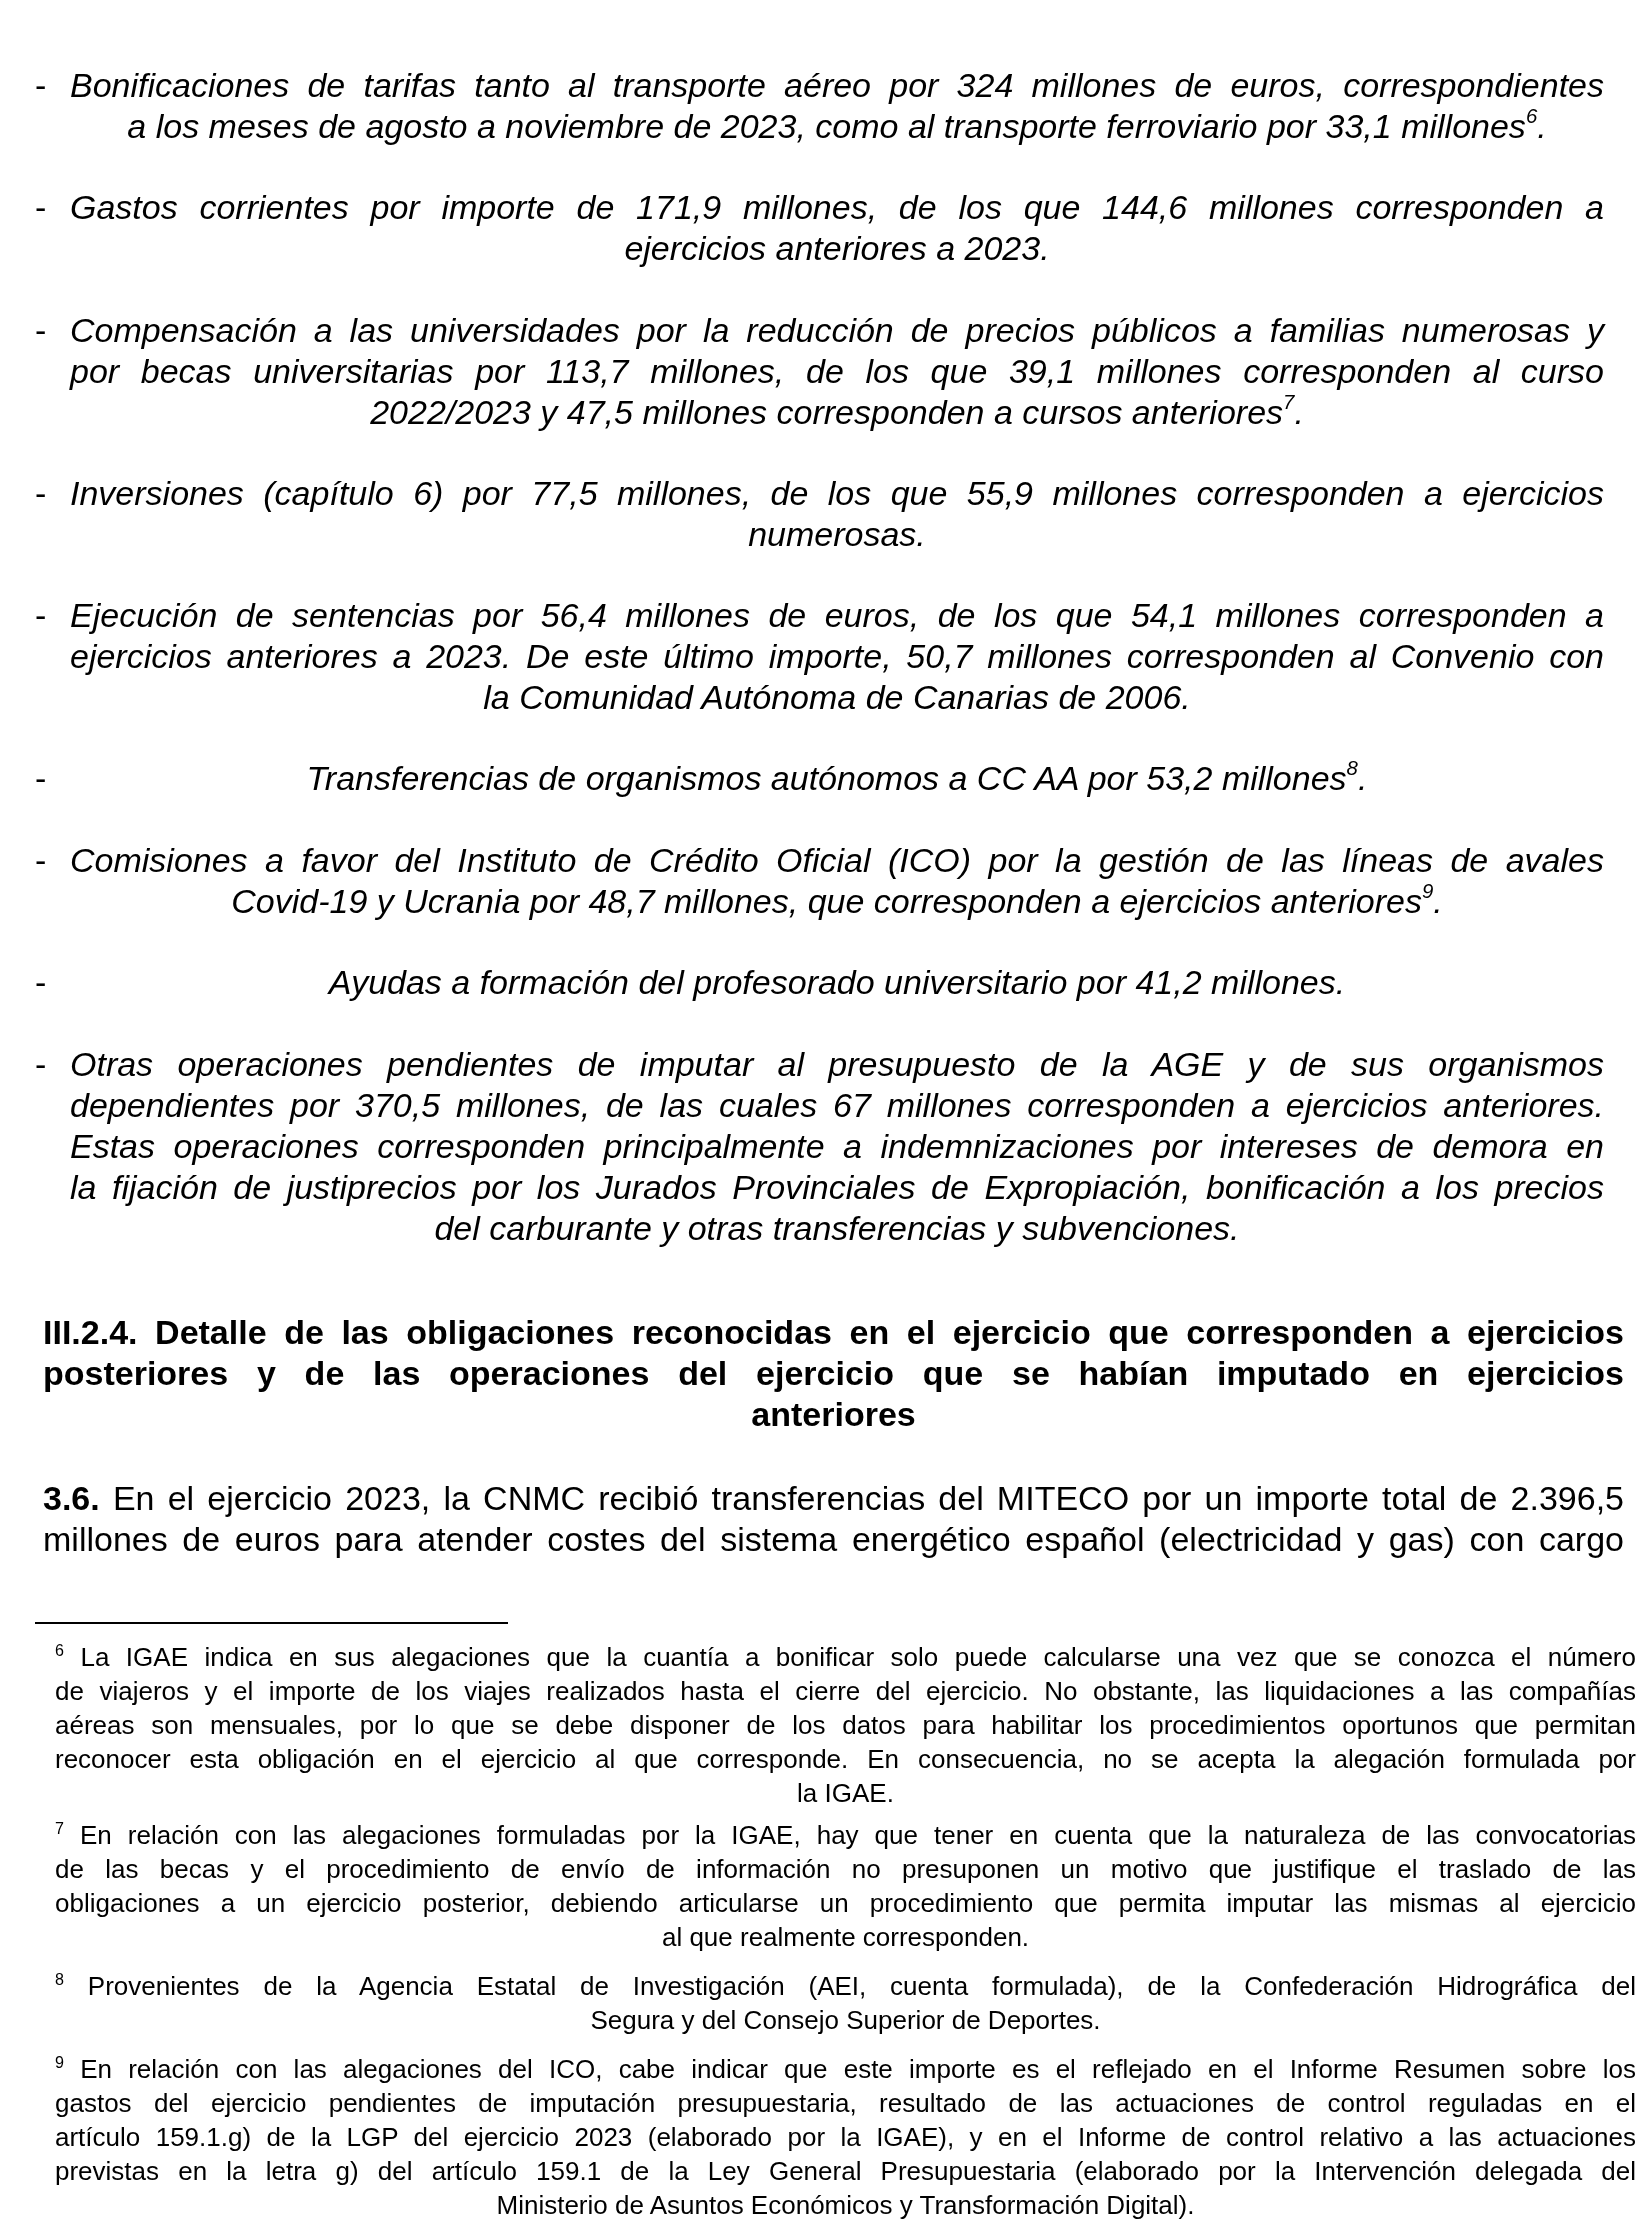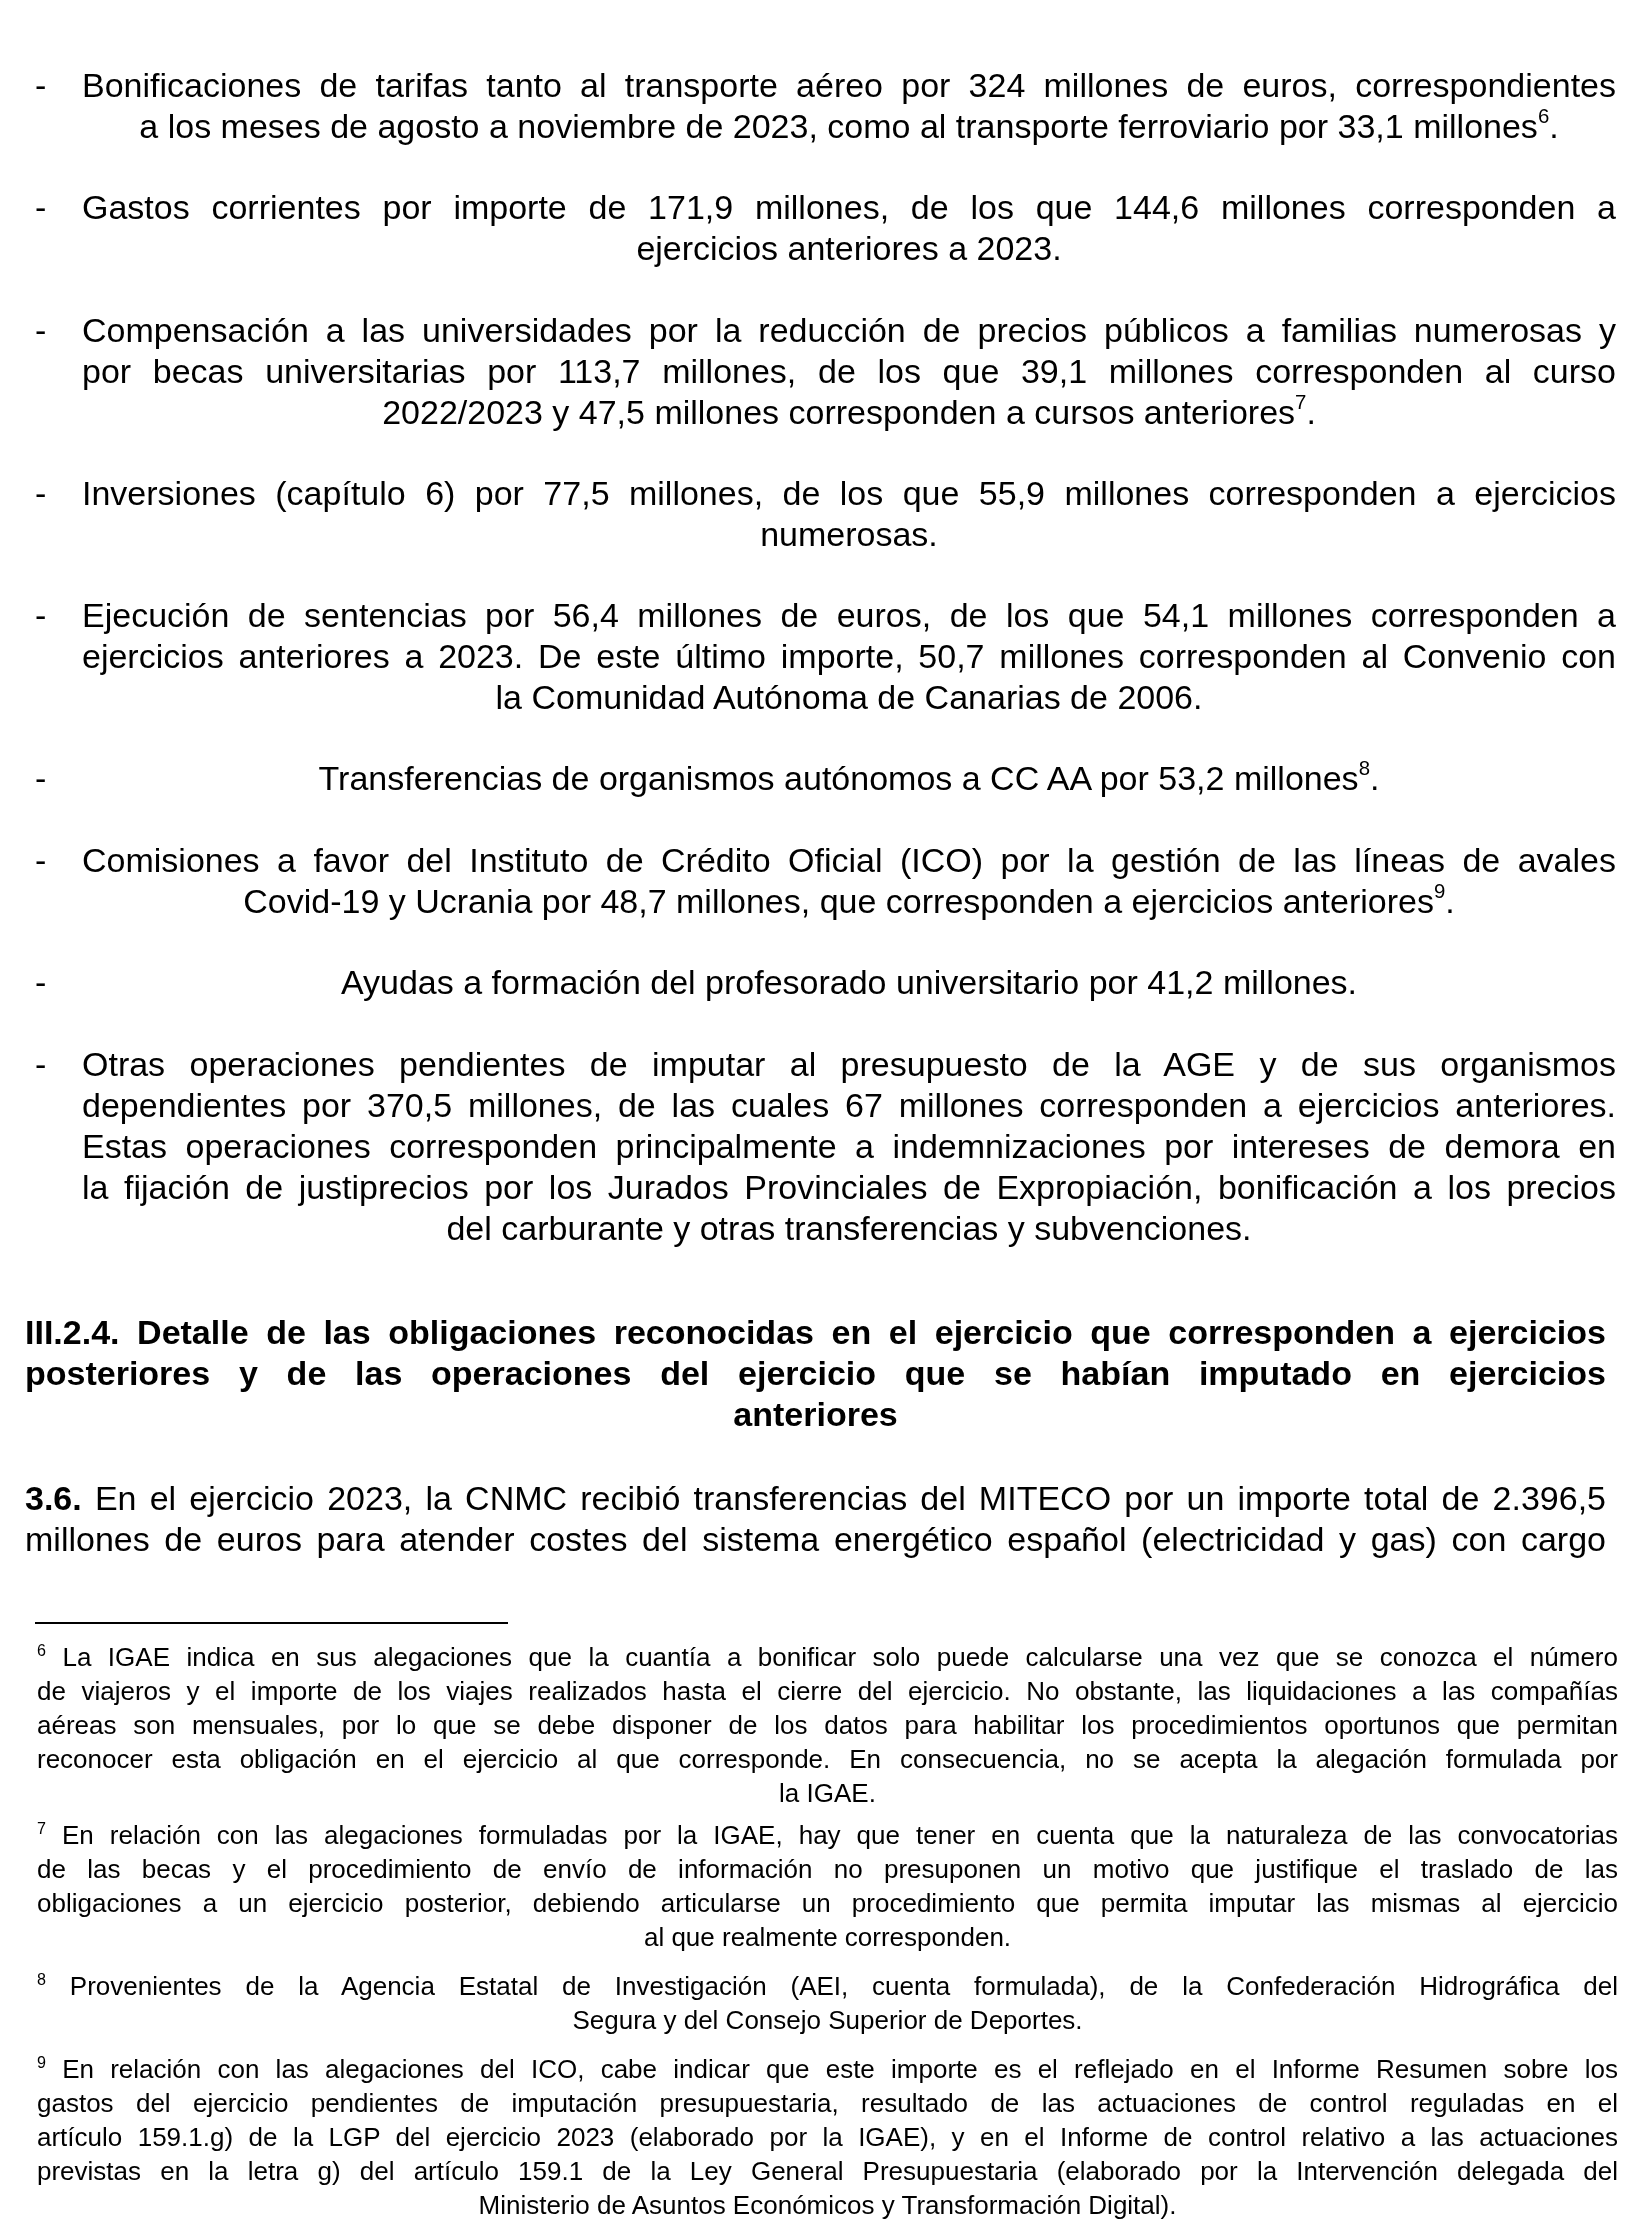--- a/index.html
+++ b/index.html
@@ -8,22 +8,22 @@
     font-family: "Liberation Sans", "DejaVu Sans", sans-serif; color: #000000;
   }
   .block { position: absolute; }
   .body-text { font-size: 34px; line-height: 41px; }
   .fn-text { font-size: 26px; line-height: 34px; margin-left: 12px; }
   .line { white-space: nowrap; overflow: visible; }
   .j { text-align: justify; text-align-last: justify; white-space: normal; }
   .l { text-align: center; }
   .bullet { left: 35px; width: 1581px; }
   .bullet .dash { position: absolute; left: 0; top: 0; }
-  .bullet .lines { position: absolute; left: 47px; width: 1534px; }
-  .full { left: 25px; width: 1581px; }
+  .bullet .lines { position: absolute; left: 35px; width: 1534px; font-style: italic; }
+  .full { left: 43px; width: 1581px; }
   .bold { font-weight: bold; }
   sup.fnref { font-size: 0.6em; line-height: 0; vertical-align: 0.72em; }
   .fn-mark { font-size: 0.62em; vertical-align: 0.62em; line-height: 0; }
   .sep { position: absolute; left: 35px; top: 1622px; width: 473px; height: 1.6px; background: #000000; }
 </style>
 </head>
 <body>
 
 <div class="block bullet body-text" style="top:65px">
   <span class="dash">-</span>

